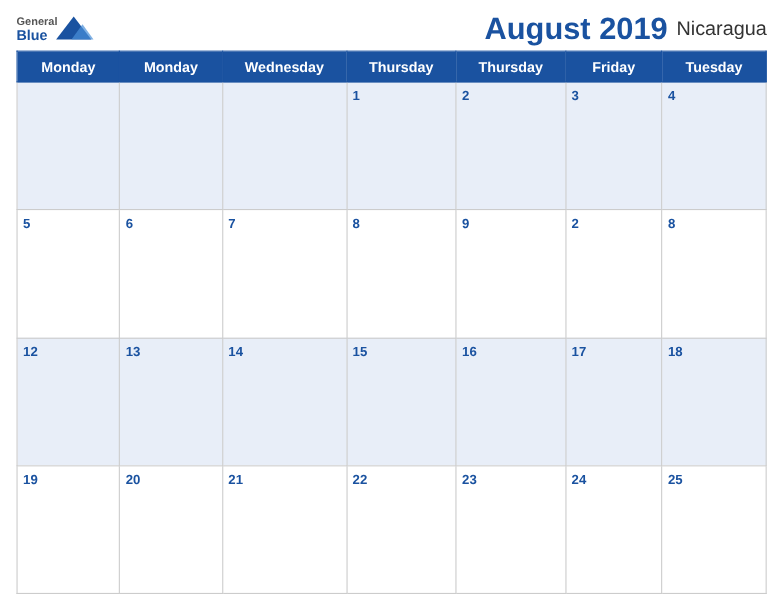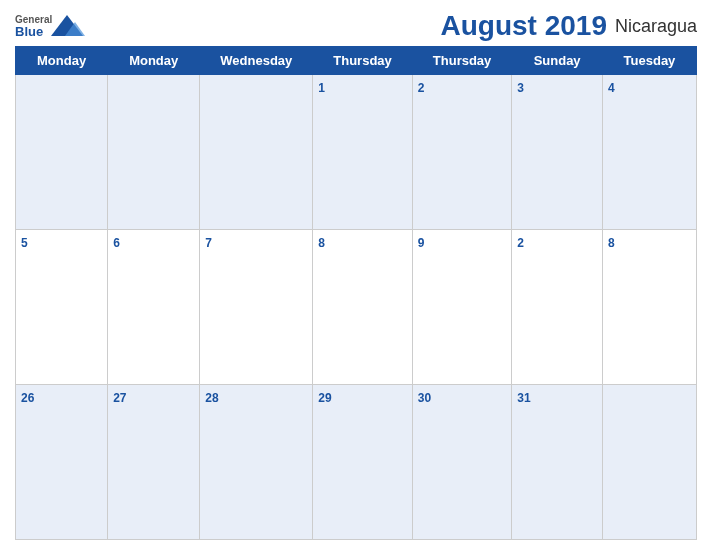--- a/index.html
+++ b/index.html
@@ -119,21 +119,21 @@
 </div>
 
 <table class="calendar">
   <thead>
     <tr>
     <th>Monday</th>
         <th>Monday</th>
         <th>Wednesday</th>
         <th>Thursday</th>
         <th>Thursday</th>
-        <th>Sunday</th>
+        <th>Friday</th>
         <th>Tuesday</th>
       </tr>
   </thead>
   <tbody id="calendar-body">
   <tr>
         <td class="empty-day"></td>
         <td class="empty-day"></td>
         <td class="empty-day"></td>
         <td><span class="day-num">1</span></td>
         <td><span class="day-num">2</span></td>
@@ -143,22 +143,31 @@
       <tr>
         <td><span class="day-num">5</span></td>
         <td><span class="day-num">6</span></td>
         <td><span class="day-num">7</span></td>
         <td><span class="day-num">8</span></td>
         <td><span class="day-num">9</span></td>
         <td><span class="day-num">2</span></td>
         <td><span class="day-num">8</span></td>
       </tr>
       <tr>
-        <td><span class="day-num">26</span></td>
-        <td><span class="day-num">27</span></td>
-        <td><span class="day-num">28</span></td>
-        <td><span class="day-num">29</span></td>
-        <td><span class="day-num">30</span></td>
-        <td><span class="day-num">31</span></td>
-        <td class="empty-day"></td>
+        <td><span class="day-num">12</span></td>
+        <td><span class="day-num">13</span></td>
+        <td><span class="day-num">14</span></td>
+        <td><span class="day-num">15</span></td>
+        <td><span class="day-num">16</span></td>
+        <td><span class="day-num">17</span></td>
+        <td><span class="day-num">18</span></td>
+      </tr>
+      <tr>
+        <td><span class="day-num">19</span></td>
+        <td><span class="day-num">20</span></td>
+        <td><span class="day-num">21</span></td>
+        <td><span class="day-num">22</span></td>
+        <td><span class="day-num">23</span></td>
+        <td><span class="day-num">24</span></td>
+        <td><span class="day-num">25</span></td>
       </tr>
     </tbody>
 </table>
 
 </body></html>

